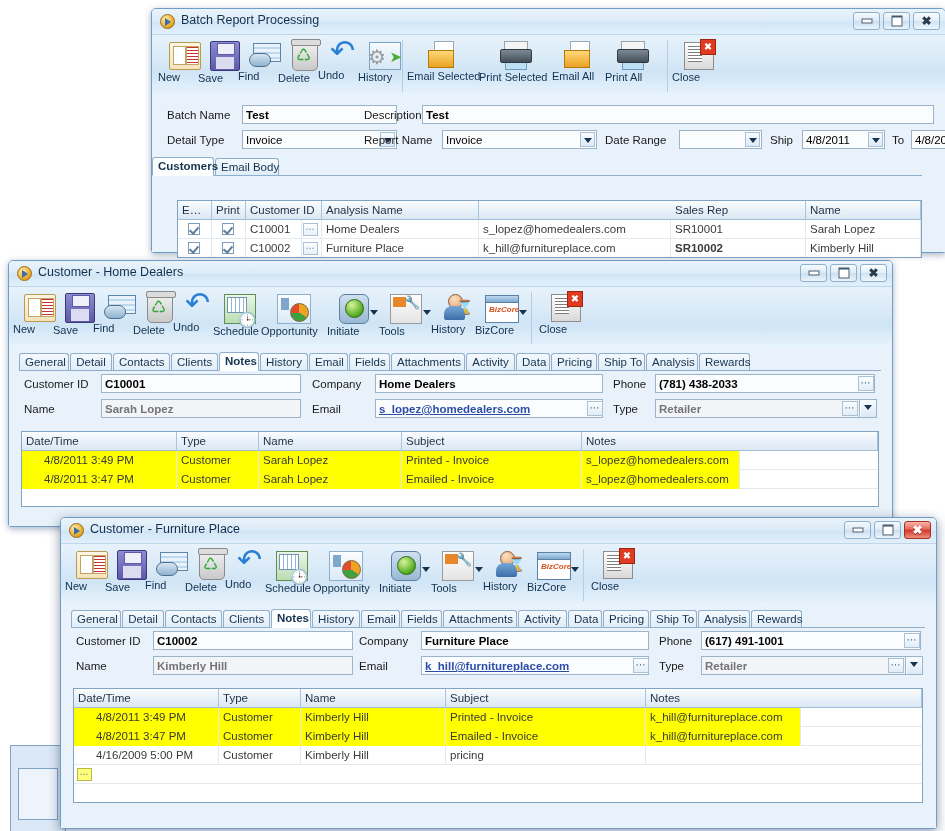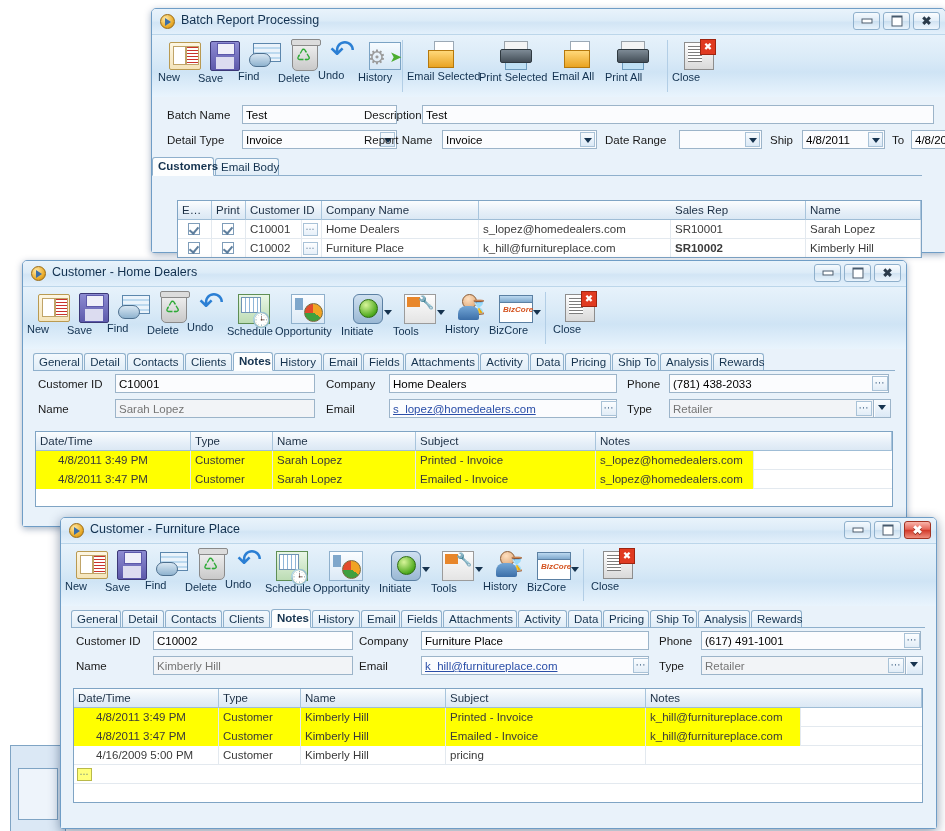--- a/index.html
+++ b/index.html
@@ -109,21 +109,21 @@
   .ic-biz{width:32px;height:26px;margin-top:4px;background:#fff;border:1px solid #5b80a3;}
   .ic-biz:before{content:"";position:absolute;left:0;top:0;right:0;height:6px;
      background:linear-gradient(#bcd9f0,#7fa9ce);border-bottom:1px solid #5b80a3;}
   .ic-biz:after{content:"BizCore";position:absolute;left:3px;top:9px;font-size:8px;font-weight:bold;
      font-style:italic;color:#d4521e;}
 
   
   .formarea{position:absolute;left:0;right:0;background:#e9f2fa;}
   .lbl{position:absolute;font-size:11.5px;color:#1a1a1a;white-space:nowrap;}
   .txt{position:absolute;box-sizing:border-box;border:1px solid #9cb4c9;background:#fbfcfe;
-       font-family:"Liberation Sans",sans-serif;font-size:11.5px;color:#000;padding:1px 3px;height:19px;line-height:16px;}
+       font-family:"Liberation Sans",sans-serif;font-size:11.5px;color:#000;padding:1px 3px;height:19px;line-height:16px;font-weight:bold;}
   .txt.ro{background:#f2f4f7;color:#757575;}
   .combo{position:absolute;box-sizing:border-box;border:1px solid #9cb4c9;background:#fbfcfe;height:19px;}
   .combo .v{position:absolute;left:3px;top:1px;font-size:11.5px;line-height:16px;}
   .combo .arw{position:absolute;right:1px;top:1px;width:15px;height:15px;
      background:linear-gradient(#f8fbfe,#dbe9f6);border:1px solid #a9c2d7;box-sizing:border-box;}
   .combo .arw:after{content:"";position:absolute;left:3px;top:5px;border-left:4px solid transparent;
      border-right:4px solid transparent;border-top:5px solid #16334f;}
   .dots{position:absolute;width:16px;height:15px;box-sizing:border-box;
      background:linear-gradient(#fbfdff,#e2edf7);border:1px solid #a9c2d7;
      font-size:10px;line-height:11px;text-align:center;color:#3b5e80;letter-spacing:1px;}
@@ -275,21 +275,21 @@
       <div class="tab sel" style="left:0px;width:62px;">Customers</div>
       <div class="tab" style="left:63px;width:64px;">Email Body</div>
       <div class="tabline" style="left:0;top:18px;width:770px;"></div>
     </div>
 
     <div class="grid" style="left:25px;top:103px;width:745px;height:58px;">
       <div class="grow ghead">
         <div class="gcell" style="left:0;width:34px;">Email</div>
         <div class="gcell" style="left:34px;width:34px;">Print</div>
         <div class="gcell" style="left:68px;width:76px;">Customer ID</div>
-        <div class="gcell" style="left:144px;width:157px;">Company Name</div>
+        <div class="gcell" style="left:144px;width:157px;">Analysis Name</div>
         <div class="gcell" style="left:493px;width:135px;">Sales Rep</div>
         <div class="gcell" style="left:628px;width:115px;">Name</div>
       </div>
       <div class="gbody">
         <div class="grow">
           <div class="gcell" style="left:0;width:34px;">
               <span class="chk" style="left:10px;"></span>
             </div>
           <div class="gcell" style="left:34px;width:34px;">
               <span class="chk" style="left:10px;"></span>
@@ -317,21 +317,21 @@
           <div class="gcell" style="left:144px;width:157px;">Furniture Place</div>
           <div class="gcell" style="left:301px;width:192px;">k_hill@furnitureplace.com</div>
           <div class="gcell" style="left:493px;width:135px;font-weight:bold;">SR10002</div>
           <div class="gcell" style="left:628px;width:115px;">Kimberly  Hill</div>
         </div>
       </div>
     </div>
   </div>
 </div>
 
-<div class="window" style="left:8px;top:260px;width:883px;height:265px;margin-left:14px;">
+<div class="window" style="left:8px;top:260px;width:883px;height:265px;">
   <div class="win-titlebar">
     <span class="win-appicon"></span>
     <span class="win-title">Customer - Home Dealers</span>
     <span class="win-btns">
       <span class="wb min">
           <i></i>
         </span>
       <span class="wb max">
           <i></i>
         </span>

